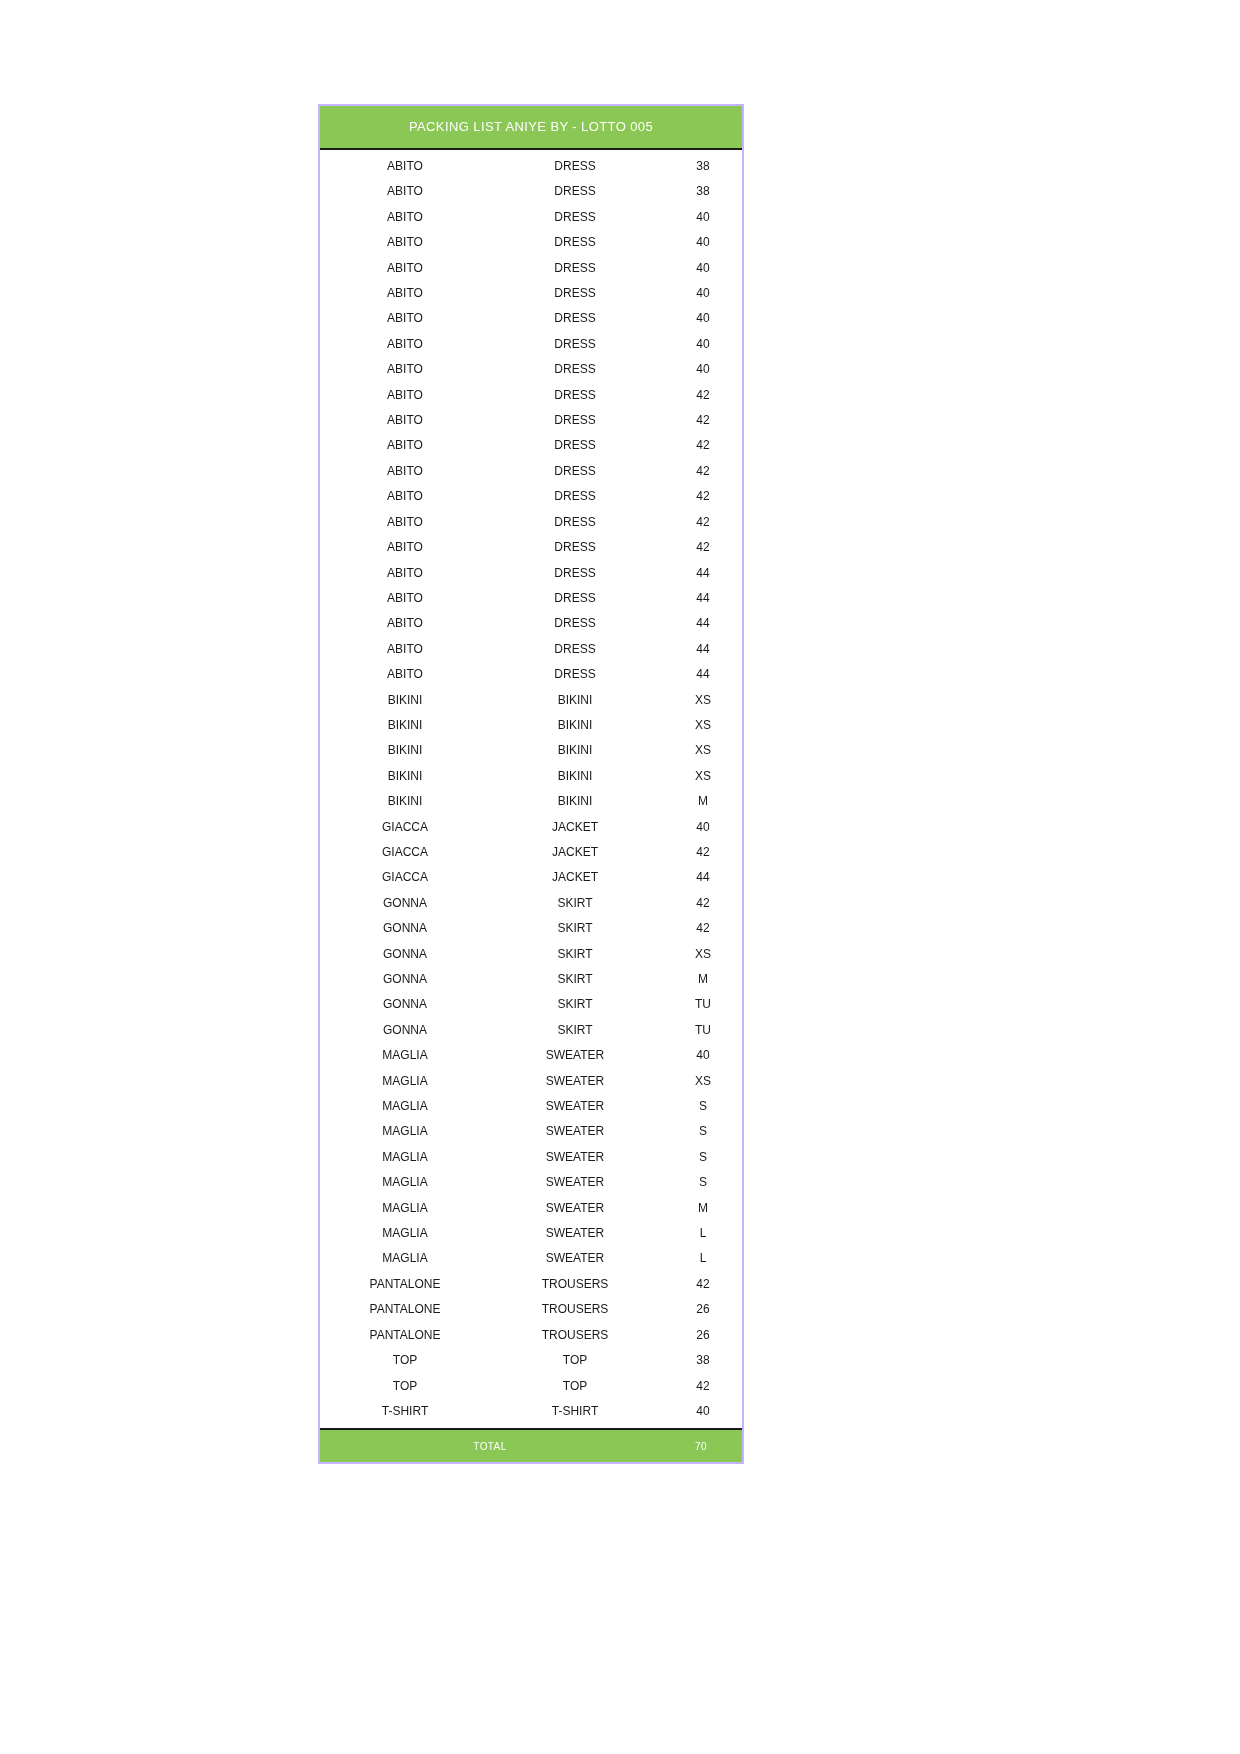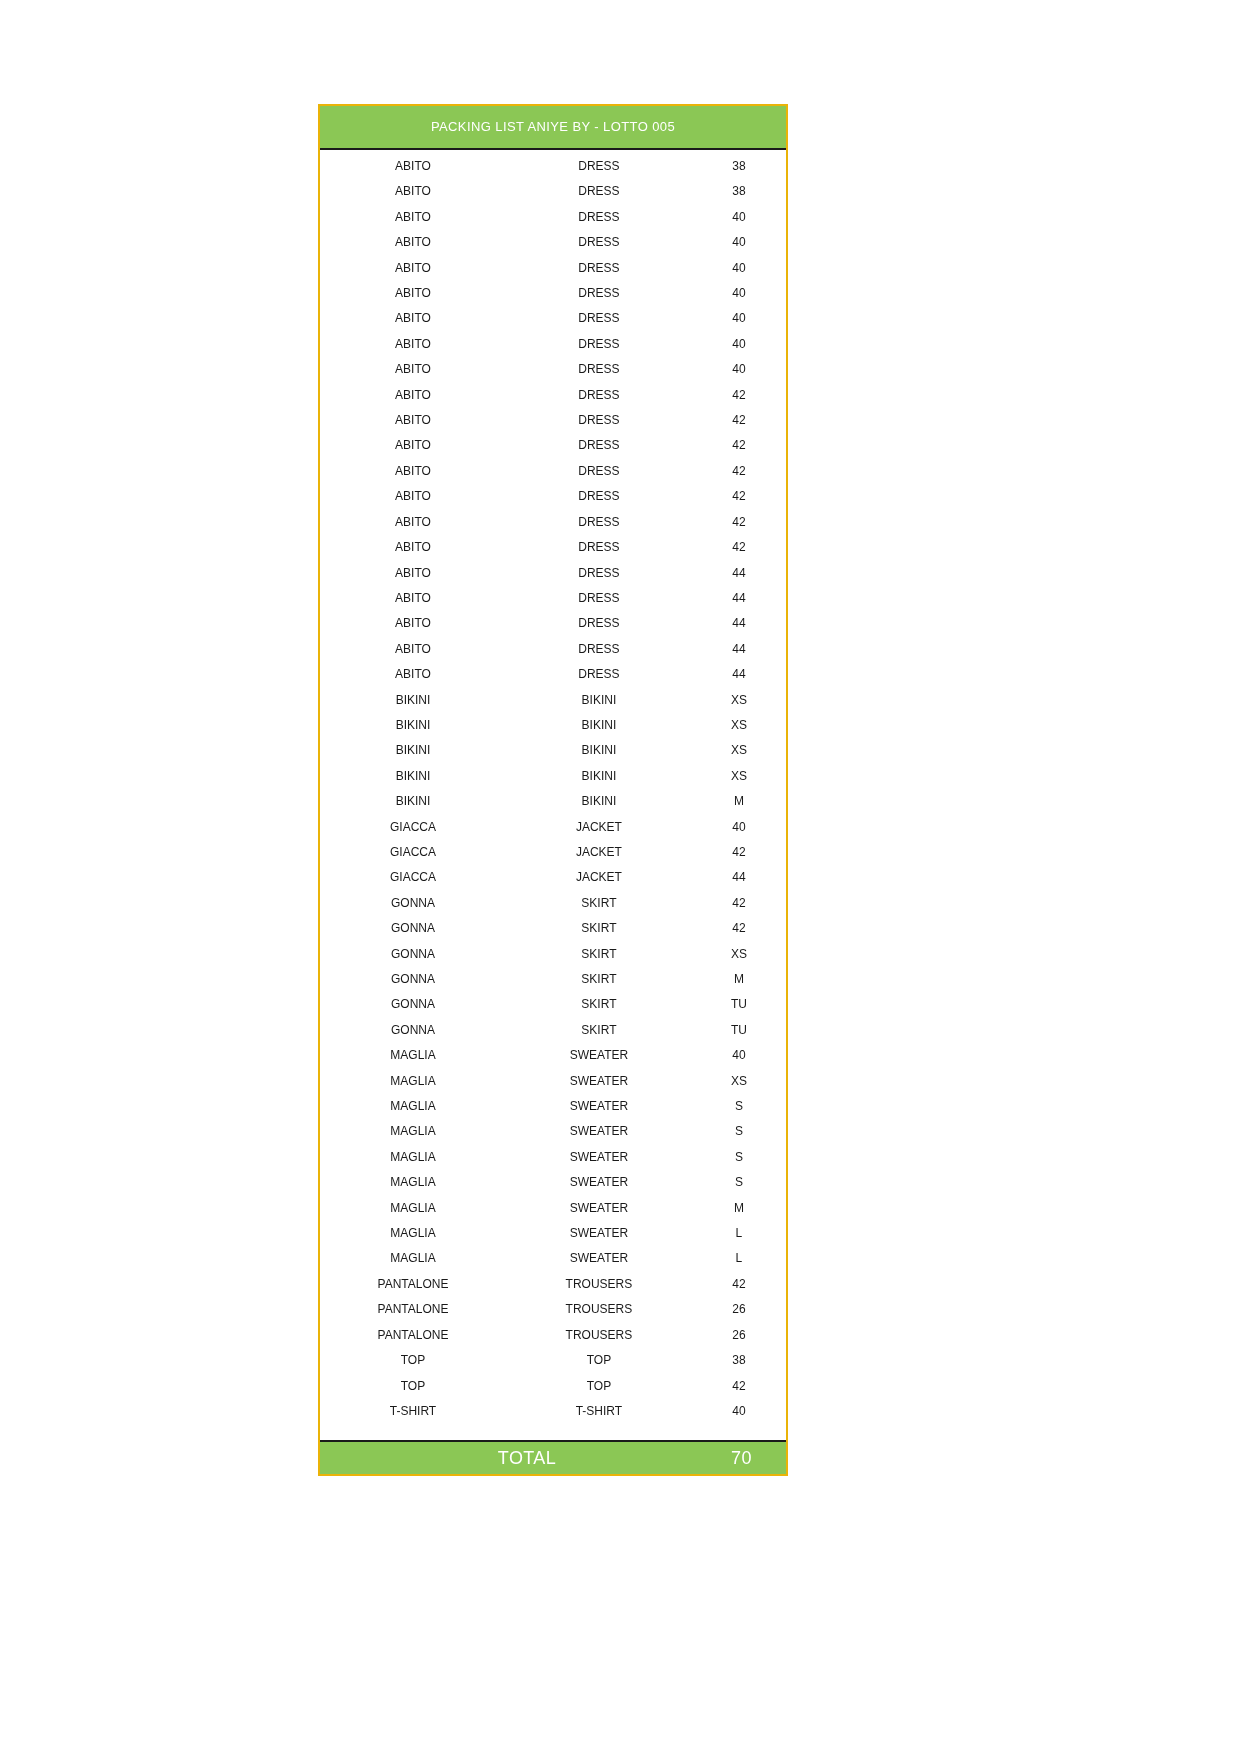--- a/index.html
+++ b/index.html
@@ -14,22 +14,22 @@
   .page {
     position: relative;
     width: 1240px;
     height: 1754px;
     background: #ffffff;
   }
   .doc {
     position: absolute;
     left: 318px;
     top: 104px;
-    width: 470px;
-    border: 2px solid #eab308;
+    width: 426px;
+    border: 2px solid #c4b5fd;
     background: #ffffff;
   }
   .doc-header {
     background: #8bc755;
     color: #ffffff;
     text-align: center;
     font-size: 13px;
     letter-spacing: 0.4px;
     padding: 13px 0 14px 0;
     border-bottom: 2px solid #1a1a1a;
@@ -47,32 +47,31 @@
     line-height: 25.4px;
     text-align: center;
     vertical-align: middle;
     white-space: nowrap;
   }
   .col-it { width: 170px; }
   .col-en { width: 170px; }
   .col-sz { width: 86px; }
   .rows-wrap {
     padding-top: 4px;
-    padding-bottom: 16px;
+    padding-bottom: 4px;
   }
   .doc-footer {
     background: #8bc755;
     color: #ffffff;
-    font-size: 18px;
+    font-size: 10px;
     letter-spacing: 0.4px;
     border-top: 2px solid #1a1a1a;
     display: flex;
     align-items: center;
     height: 34px;
-    padding-left: 37px;
   }
   .footer-label {
     flex: 0 0 340px;
     text-align: center;
   }
   .footer-total {
     flex: 1 1 auto;
     text-align: center;
   }
 </style>

